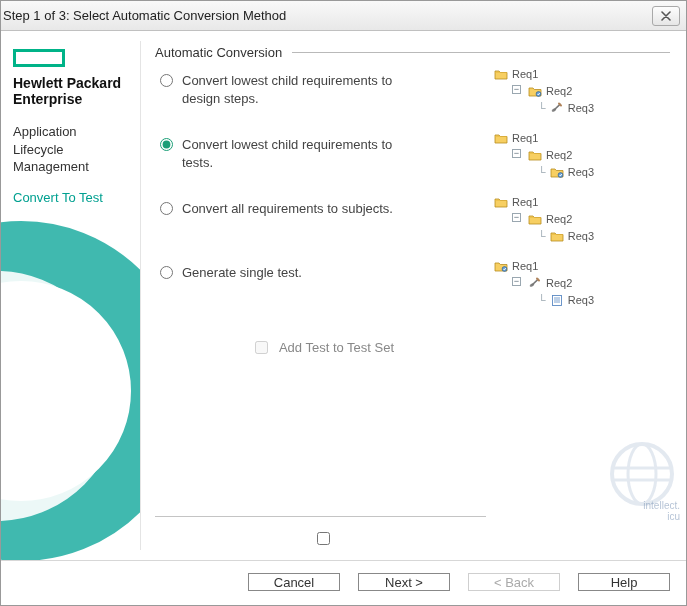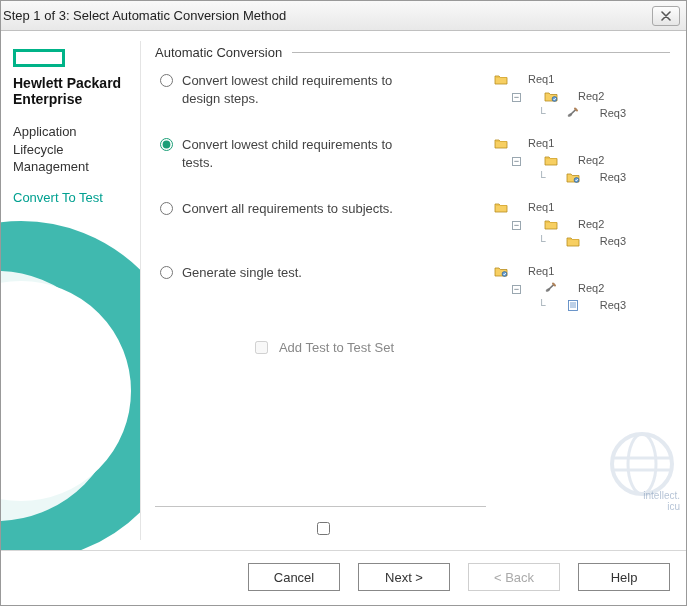--- a/index.html
+++ b/index.html
@@ -162,22 +162,22 @@
     flex-direction:column;
   }
   .mini-tree{
     height:64px;
     padding-top:2px;
     font-size:11px;
     color:#555;
   }
   .mini-tree .row{
     display:flex;
-    align-items:flex-end;
-    gap:20px;
+    align-items:flex-start;
+    gap:4px;
     height:17px;
     position:relative;
   }
   .mini-tree .lv1{ padding-left:4px; }
   .mini-tree .lv2{ padding-left:22px; }
   .mini-tree .lv3{ padding-left:48px; }
 
   .ico{
     width:14px; height:12px;
     display:inline-flex;
@@ -226,21 +226,21 @@
     display:flex;
     justify-content:flex-end;
     align-items:center;
     gap:18px;
     padding:12px 16px 14px 16px;
     border-top:1px solid #d7d7d7;
     background:#fff;
   }
   .btn{
     min-width:92px;
-    height:28px;
+    height:18px;
     border:1px solid #888;
     background:#fff;
     color:#333;
     font-size:13px;
     display:flex;
     align-items:center;
     justify-content:center;
     cursor:default;
   }
   .btn.disabled{

